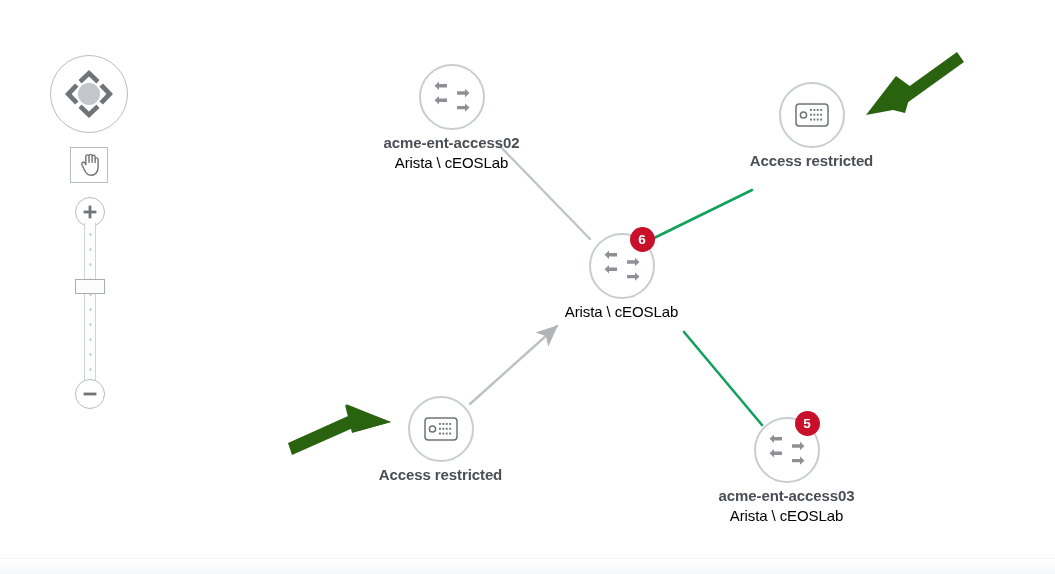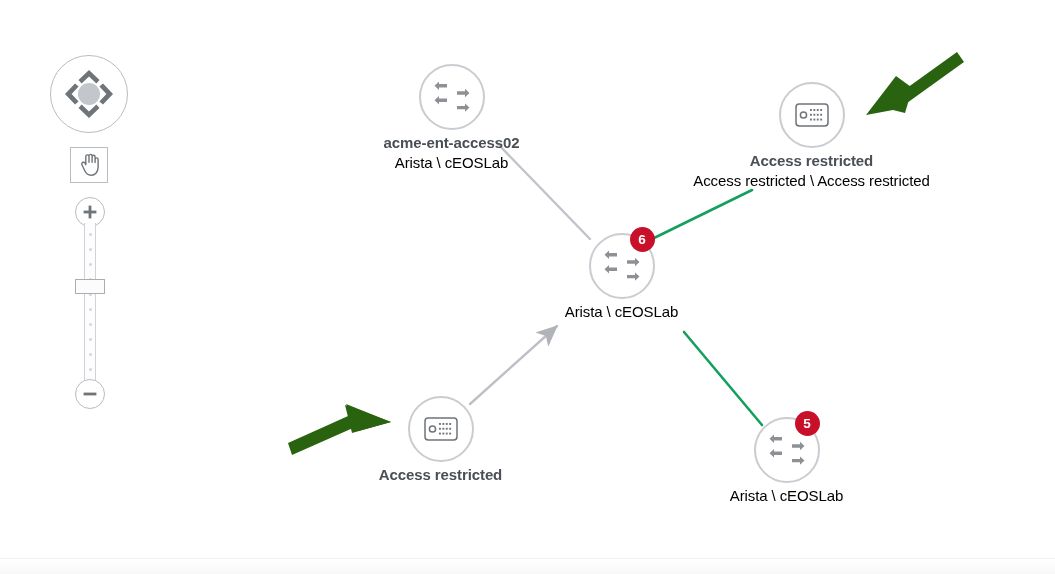--- a/index.html
+++ b/index.html
@@ -273,21 +273,20 @@
           <rect x="25.2" y="10.8" width="1.9" height="1.9"></rect>
           <rect x="15" y="15.6" width="1.9" height="1.9"></rect>
           <rect x="18.4" y="15.6" width="1.9" height="1.9"></rect>
           <rect x="21.8" y="15.6" width="1.9" height="1.9"></rect>
           <rect x="25.2" y="15.6" width="1.9" height="1.9"></rect>
         </g>
       </svg>
     </div>
     <div class="node-labels">
       <div class="node-title">Access restricted</div>
-      <div class="node-sub">Access restricted \ Access restricted</div>
     </div>
   </div>
 
   <div class="node" style="left:621px; top:265px;">
     <div class="node-circle">
       <svg width="36" height="32" viewBox="0 0 36 32">
         <path d="M13,3 L5,3 L5,0.5 L0.5,4.7 L5,8.9 L5,6.4 L13,6.4 Z" fill="#8d9196"></path>
         <path d="M23,10.3 L31,10.3 L31,7.8 L35.5,12 L31,16.2 L31,13.7 L23,13.7 Z" fill="#8d9196"></path>
         <path d="M13,17.6 L5,17.6 L5,15.1 L0.5,19.3 L5,23.5 L5,21 L13,21 Z" fill="#8d9196"></path>
         <path d="M23,24.9 L31,24.9 L31,22.4 L35.5,26.6 L31,30.8 L31,28.3 L23,28.3 Z" fill="#8d9196"></path>
@@ -330,20 +329,21 @@
     <div class="node-circle">
       <svg width="36" height="32" viewBox="0 0 36 32">
         <path d="M13,3 L5,3 L5,0.5 L0.5,4.7 L5,8.9 L5,6.4 L13,6.4 Z" fill="#8d9196"></path>
         <path d="M23,10.3 L31,10.3 L31,7.8 L35.5,12 L31,16.2 L31,13.7 L23,13.7 Z" fill="#8d9196"></path>
         <path d="M13,17.6 L5,17.6 L5,15.1 L0.5,19.3 L5,23.5 L5,21 L13,21 Z" fill="#8d9196"></path>
         <path d="M23,24.9 L31,24.9 L31,22.4 L35.5,26.6 L31,30.8 L31,28.3 L23,28.3 Z" fill="#8d9196"></path>
       </svg>
     </div>
     <div class="node-badge">5</div>
     <div class="node-labels">
+      <div class="node-title">acme-ent-access03</div>
       <div class="node-sub">Arista \ cEOSLab</div>
     </div>
   </div>
 
   <div class="map-controls">
 
     <div class="pan-pad">
       <svg width="76" height="76" viewBox="0 0 76 76" style="position:absolute;left:0;top:0;">
         <path d="M27.5,24 L38,14 L48.5,24 L45.4,27.6 L38,20.6 L30.6,27.6 Z" fill="#6f7479"></path>
         <path d="M27.5,52 L38,62 L48.5,52 L45.4,48.4 L38,55.4 L30.6,48.4 Z" fill="#6f7479"></path>

